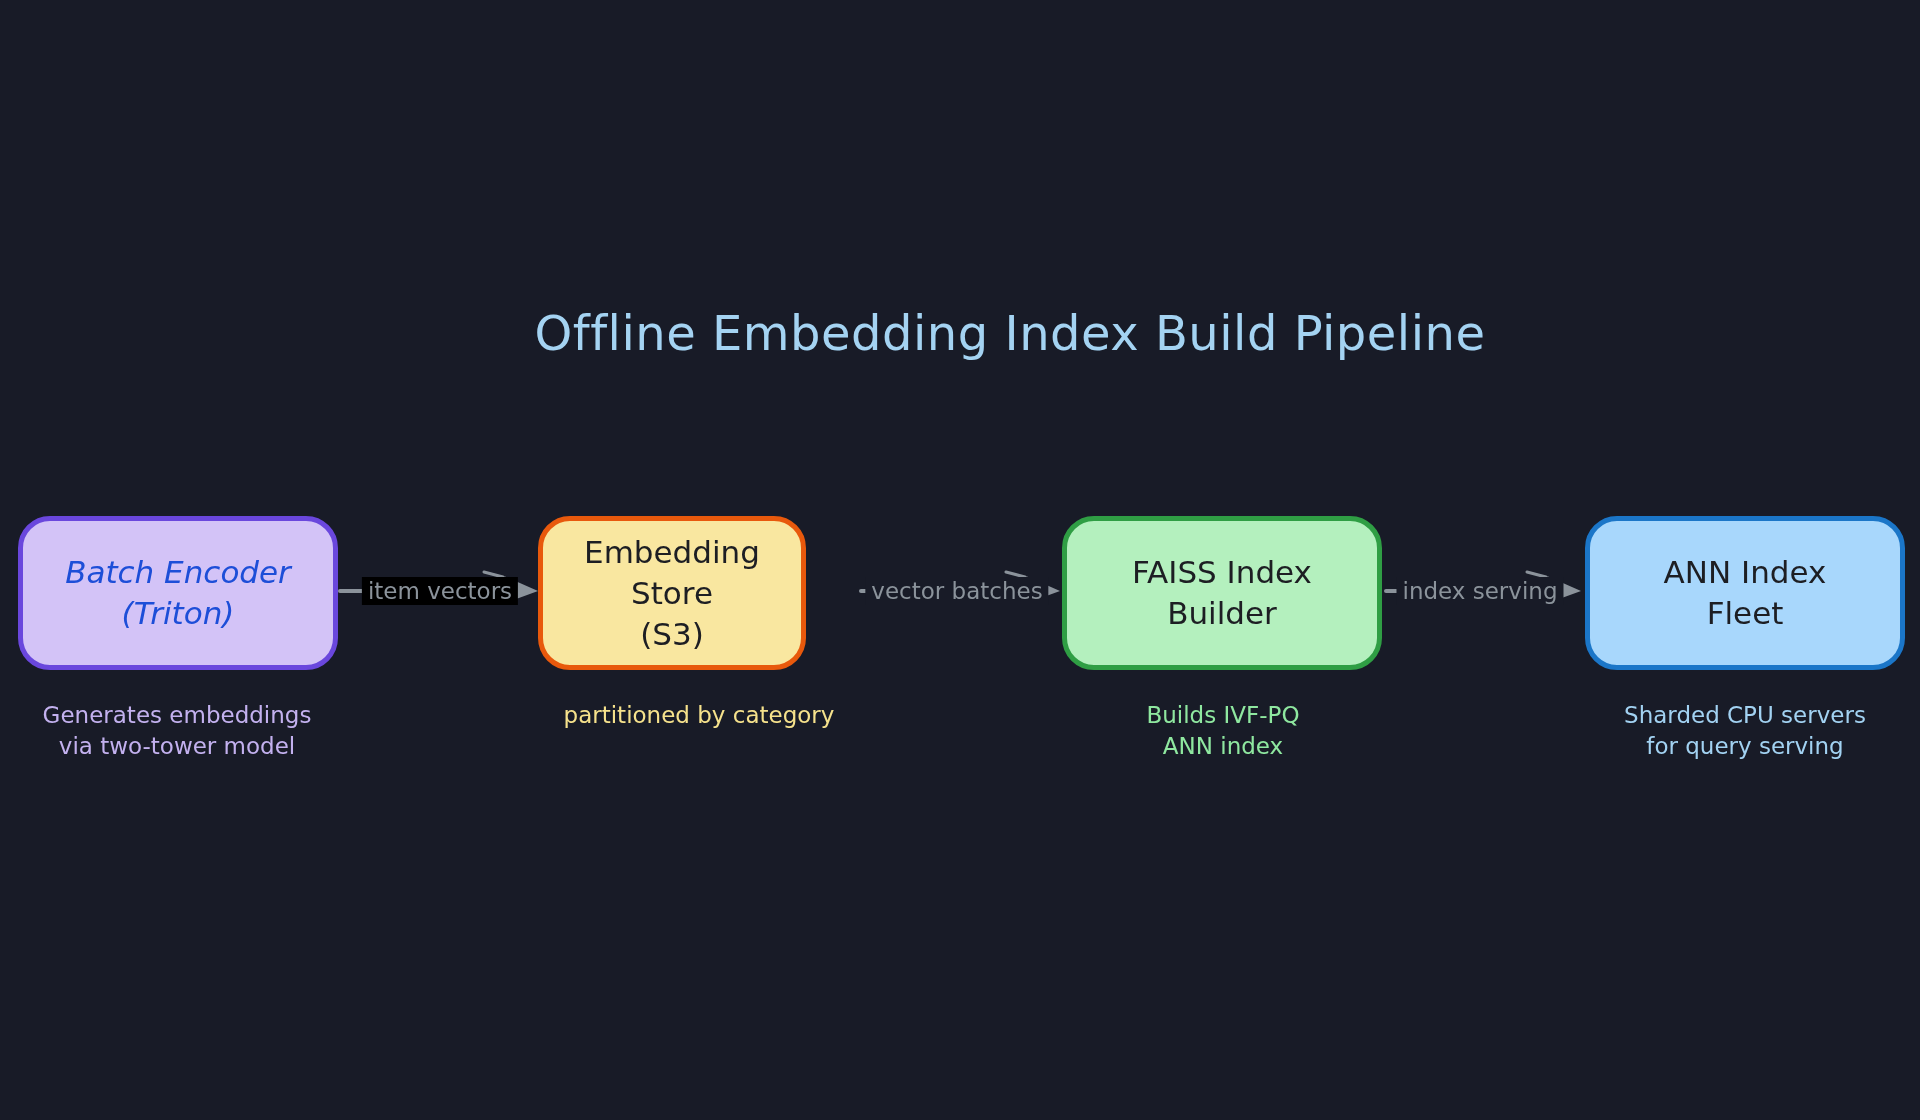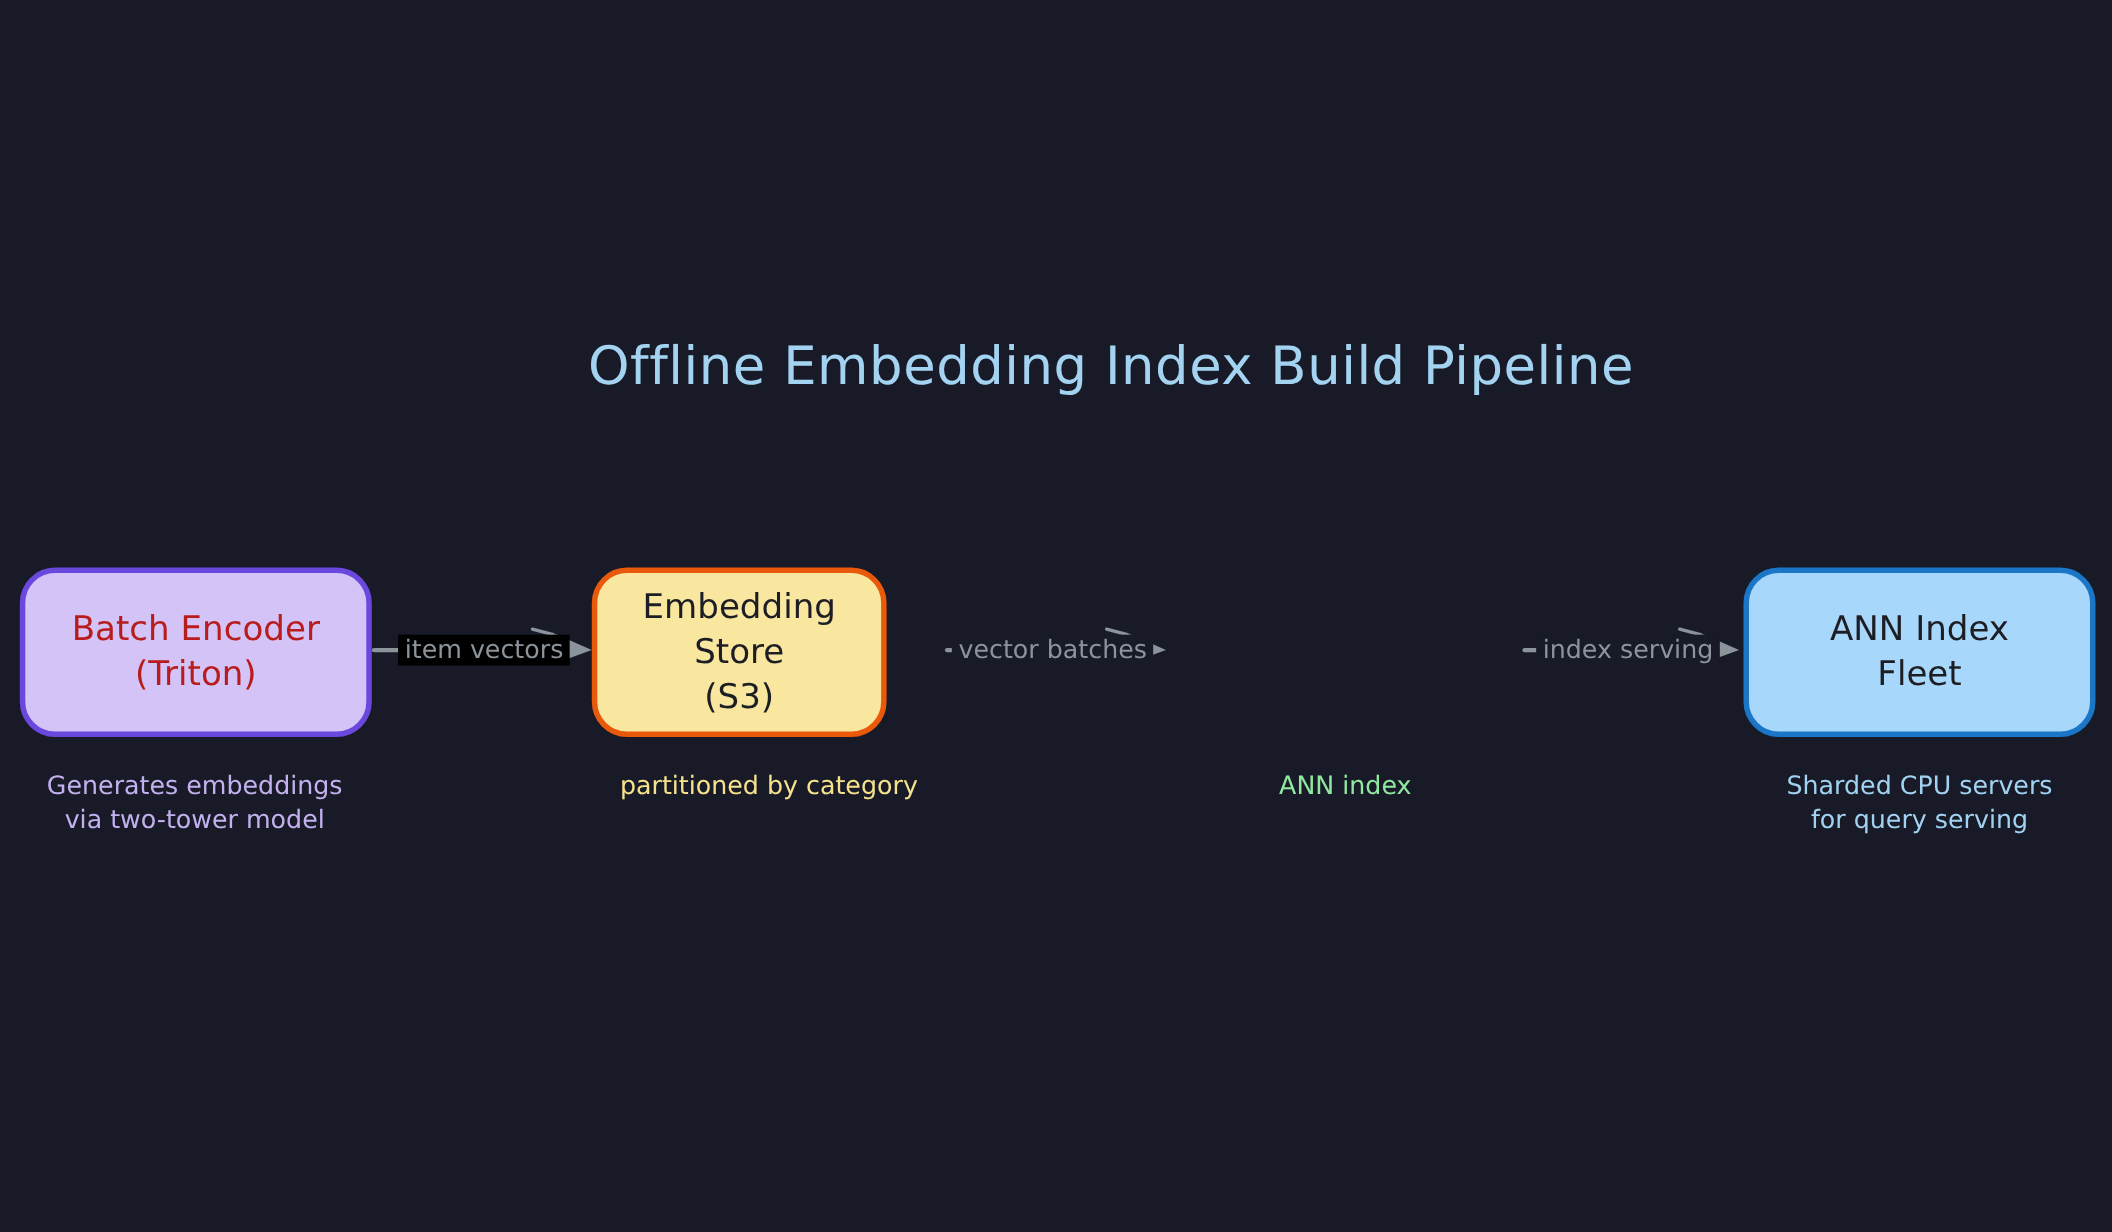--- a/index.html
+++ b/index.html
@@ -100,47 +100,54 @@
       <line class="edge-flick" x1="1006" y1="572" x2="1025" y2="577" stroke-width="3" stroke-linecap="round" stroke="#8b939b"></line>
       <polygon class="edge-head" points="1060,591 1026,576 1036,589 1027,603" fill="#8b939b"></polygon>
     </g>
     <g>
       <line class="edge-line" x1="1386" y1="591" x2="1567" y2="591" stroke-width="4" stroke-linecap="round" stroke="#8b939b"></line>
       <line class="edge-flick" x1="1527" y1="572" x2="1546" y2="577" stroke-width="3" stroke-linecap="round" stroke="#8b939b"></line>
       <polygon class="edge-head" points="1581,591 1547,576 1557,589 1548,603" fill="#8b939b"></polygon>
     </g>
   </svg>
 
-  <div class="node node-0" style="background: rgb(211, 195, 247); border-color: rgb(106, 71, 221); color: #b91c1c;">
+  <div class="node node-0" style="background: rgb(211, 195, 247); border-color: rgb(106, 71, 221); color: #1d4ed8; font-style: italic;">
     <div class="node-label">
       <span>Batch Encoder</span>
       <span>(Triton)</span>
     </div>
   </div>
   <div class="node node-1" style="background: rgb(249, 231, 160); border-color: rgb(232, 89, 12); color: rgb(29, 30, 35);">
     <div class="node-label">
       <span>Embedding Store</span>
       <span>(S3)</span>
+    </div>
+  </div>
+  <div class="node node-2" style="background: rgb(180, 240, 190); border-color: rgb(47, 158, 68); color: rgb(29, 30, 35);">
+    <div class="node-label">
+      <span>FAISS Index</span>
+      <span>Builder</span>
     </div>
   </div>
   <div class="node node-3" style="background: rgb(168, 215, 252); border-color: rgb(27, 118, 200); color: rgb(29, 30, 35);">
     <div class="node-label">
       <span>ANN Index</span>
       <span>Fleet</span>
     </div>
   </div>
 
   <div class="caption cap-0" style="color: rgb(195, 177, 239);">
     <span>Generates embeddings</span>
     <span>via two-tower model</span>
   </div>
   <div class="caption cap-1" style="color: rgb(246, 226, 140);">
     <span>partitioned by category</span>
   </div>
   <div class="caption cap-2" style="color: rgb(143, 232, 160);">
+    <span>Builds IVF-PQ</span>
     <span>ANN index</span>
   </div>
   <div class="caption cap-3" style="color: rgb(162, 210, 242);">
     <span>Sharded CPU servers</span>
     <span>for query serving</span>
   </div>
 
   <span class="edge-label el-0" style="color: rgb(139, 147, 155); background: #000000;">item vectors</span>
   <span class="edge-label el-1" style="color: rgb(139, 147, 155); background: rgb(24, 27, 39);">vector batches</span>
   <span class="edge-label el-2" style="color: rgb(139, 147, 155); background: rgb(24, 27, 39);">index serving</span>

